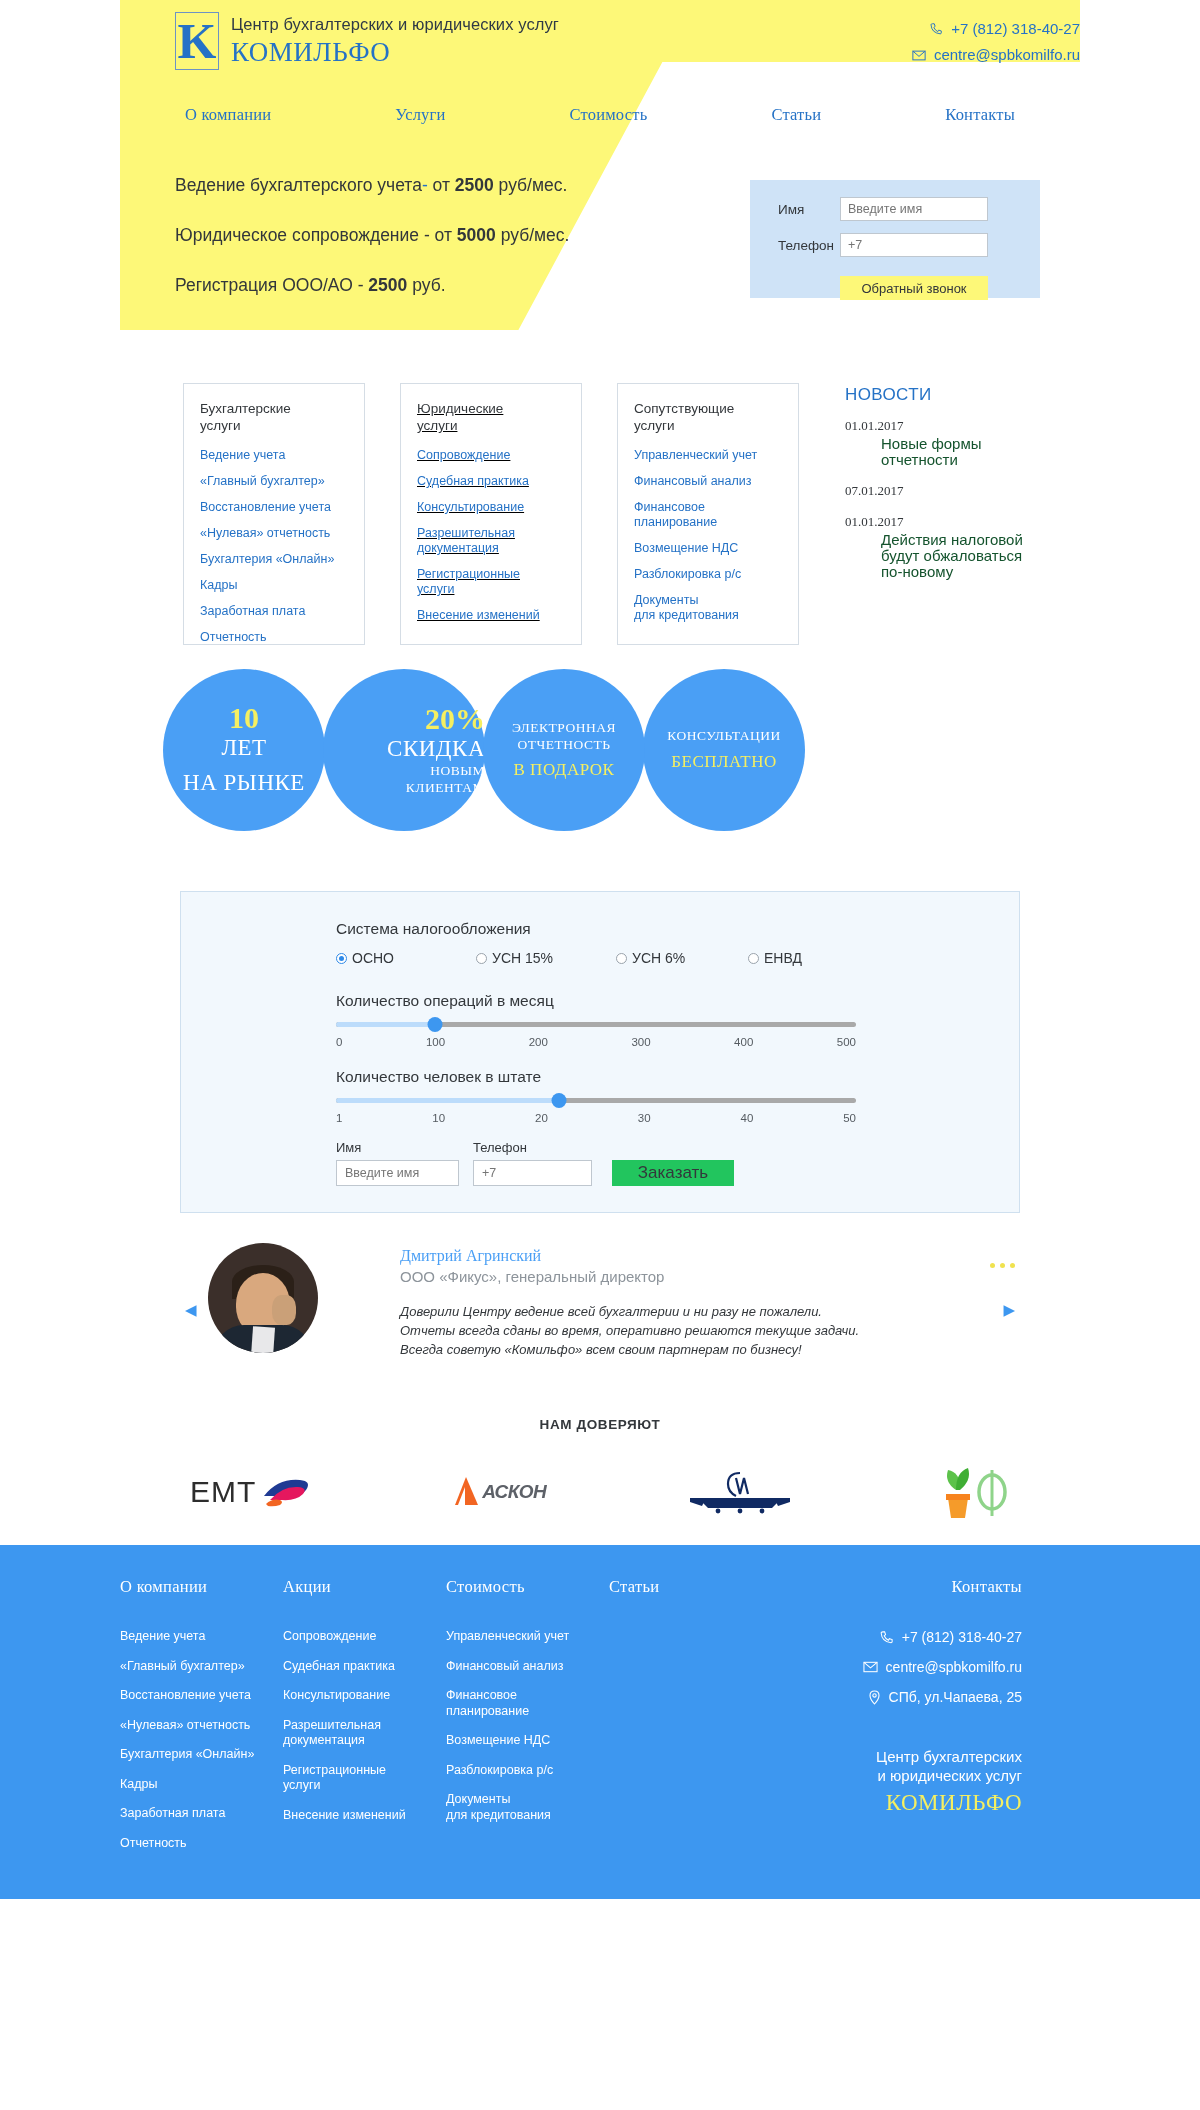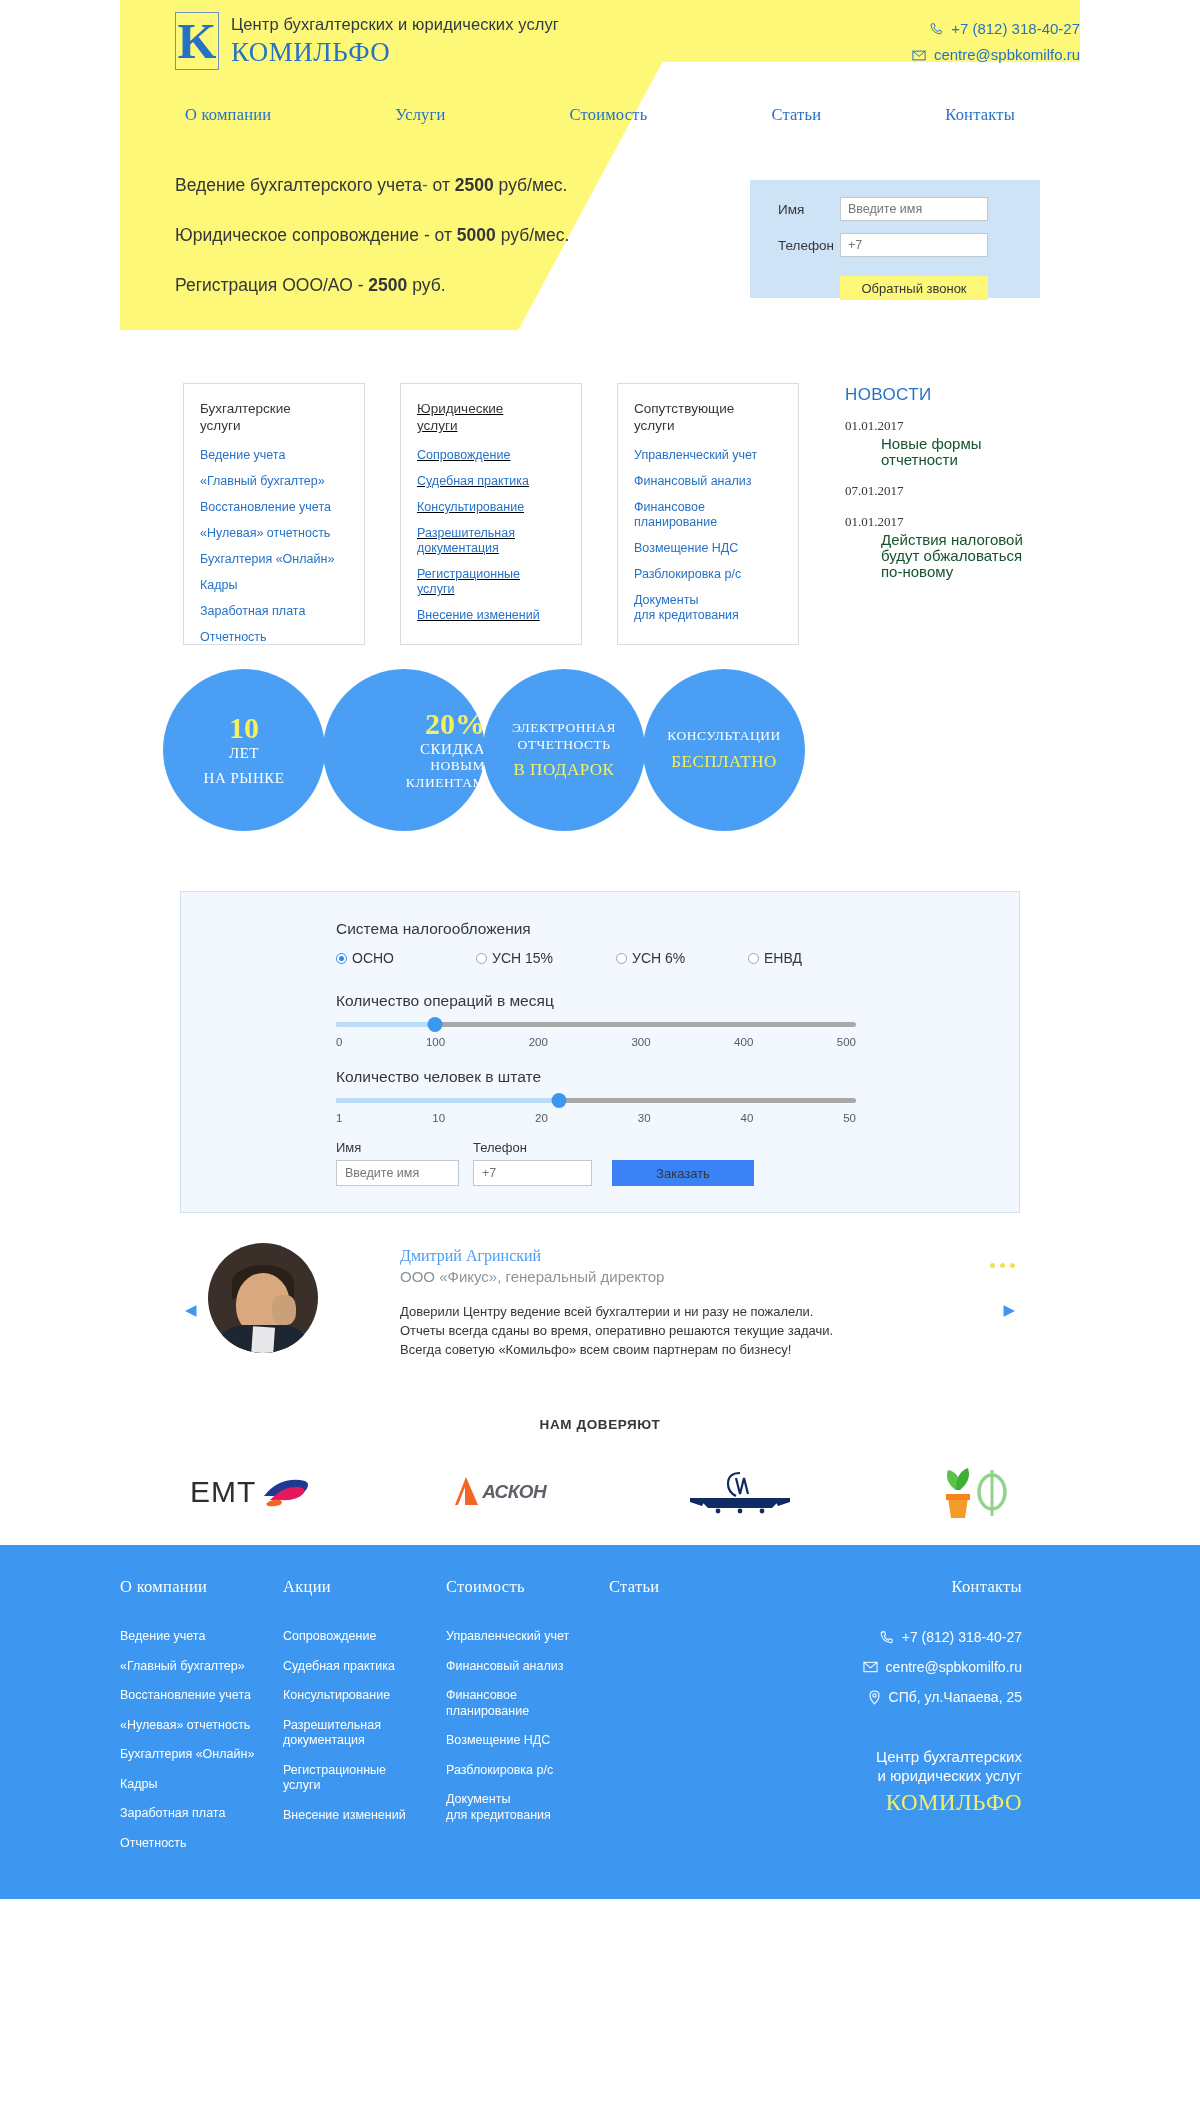--- a/index.html
+++ b/index.html
@@ -137,21 +137,21 @@
     position: absolute; top: 0; width: 162px; height: 162px; border-radius: 50%;
     background: #4a9ff5; color: #fff; text-align: center;
     display: flex; flex-direction: column; align-items: center; justify-content: center;
     font-family: "Liberation Serif", serif;
   }
   .circle.k1 { left: 163px; }
   .circle.k2 { left: 323px; align-items: flex-end; }
   .circle.k3 { left: 483px; }
   .circle.k4 { left: 643px; }
   .circle .big { font-size: 30px; font-weight: 700; color: #f5ef61; line-height: 1.05; }
-  .circle .mid { font-size: 15px; line-height: 1.25; letter-spacing: .5px; }
+  .circle .mid { font-size: 23px; line-height: 1.25; letter-spacing: .5px; }
   .circle .sm  { font-size: 13.5px; line-height: 1.25; letter-spacing: .5px; }
   .circle .hl  { color: #f5ef61; font-size: 17px; letter-spacing: .5px; }
   .circle .gap { height: 7px; }
 
   
   .calc {
     margin: 32px 0 0 180px; width: 840px;
     background: #f2f8fd; border: 1px solid #cfe0ef;
     padding: 28px 0 26px 0;
   }
@@ -206,22 +206,22 @@
   .cf-field label {
     display: block; font-size: 13px; color: #33373b; margin-bottom: 5px;
   }
   .cf-field input {
     width: 123px; height: 26px; border: 1px solid #bfc7cf; background: #fff;
     font-size: 12.5px; color: #888f96; padding: 0 8px;
     font-family: "Liberation Sans", sans-serif;
   }
   .cf-field.phone input { width: 119px; }
   .cf-btn {
-    width: 142px; height: 26px; background: #3b82f6; border: none;
-    font-size: 13px; color: #33373b; cursor: pointer; margin-left: 6px;
+    width: 122px; height: 26px; background: #22c55e; border: none;
+    font-size: 17px; color: #33373b; cursor: pointer; margin-left: 6px;
     font-family: "Liberation Sans", sans-serif;
   }
 
   
   .testimonial { position: relative; margin-top: 30px; height: 132px; }
   .t-arrow {
     position: absolute; top: 58px; color: #3d97f0; font-size: 15px; cursor: pointer;
   }
   .t-arrow.left { left: 185px; }
   .t-arrow.right { right: 185px; }
@@ -537,21 +537,21 @@
 
     <div class="dots">
       <i></i>
       <i></i>
       <i></i>
     </div>
 
     <div class="t-body">
       <div class="t-name">Дмитрий Агринский</div>
       <div class="t-role">ООО «Фикус», генеральный директор</div>
-      <div class="t-text" style="white-space: pre-line;">Доверили Центру ведение всей бухгалтерии и ни разу не пожалели.
+      <div class="t-text" style="white-space: pre-line; font-style: italic;">Доверили Центру ведение всей бухгалтерии и ни разу не пожалели.
 Отчеты всегда сданы во время, оперативно решаются текущие задачи.
 Всегда советую «Комильфо» всем своим партнерам по бизнесу!</div>
     </div>
   </div>
 
   <div class="partners">
     <h4>НАМ ДОВЕРЯЮТ</h4>
     <div class="logos">
 
       <div class="logo-item">

